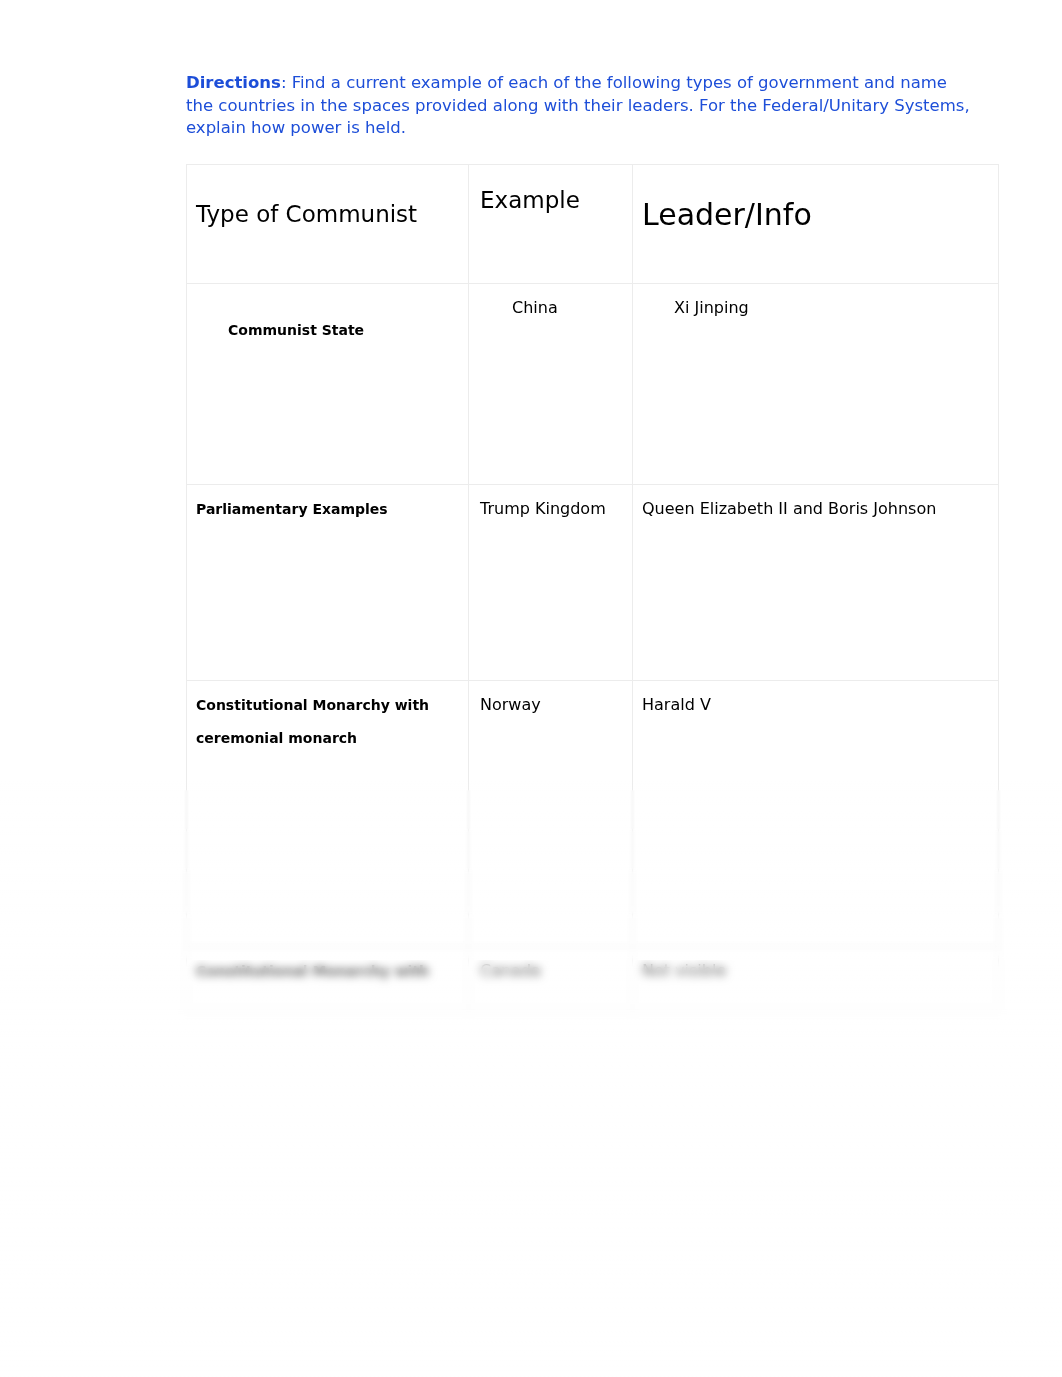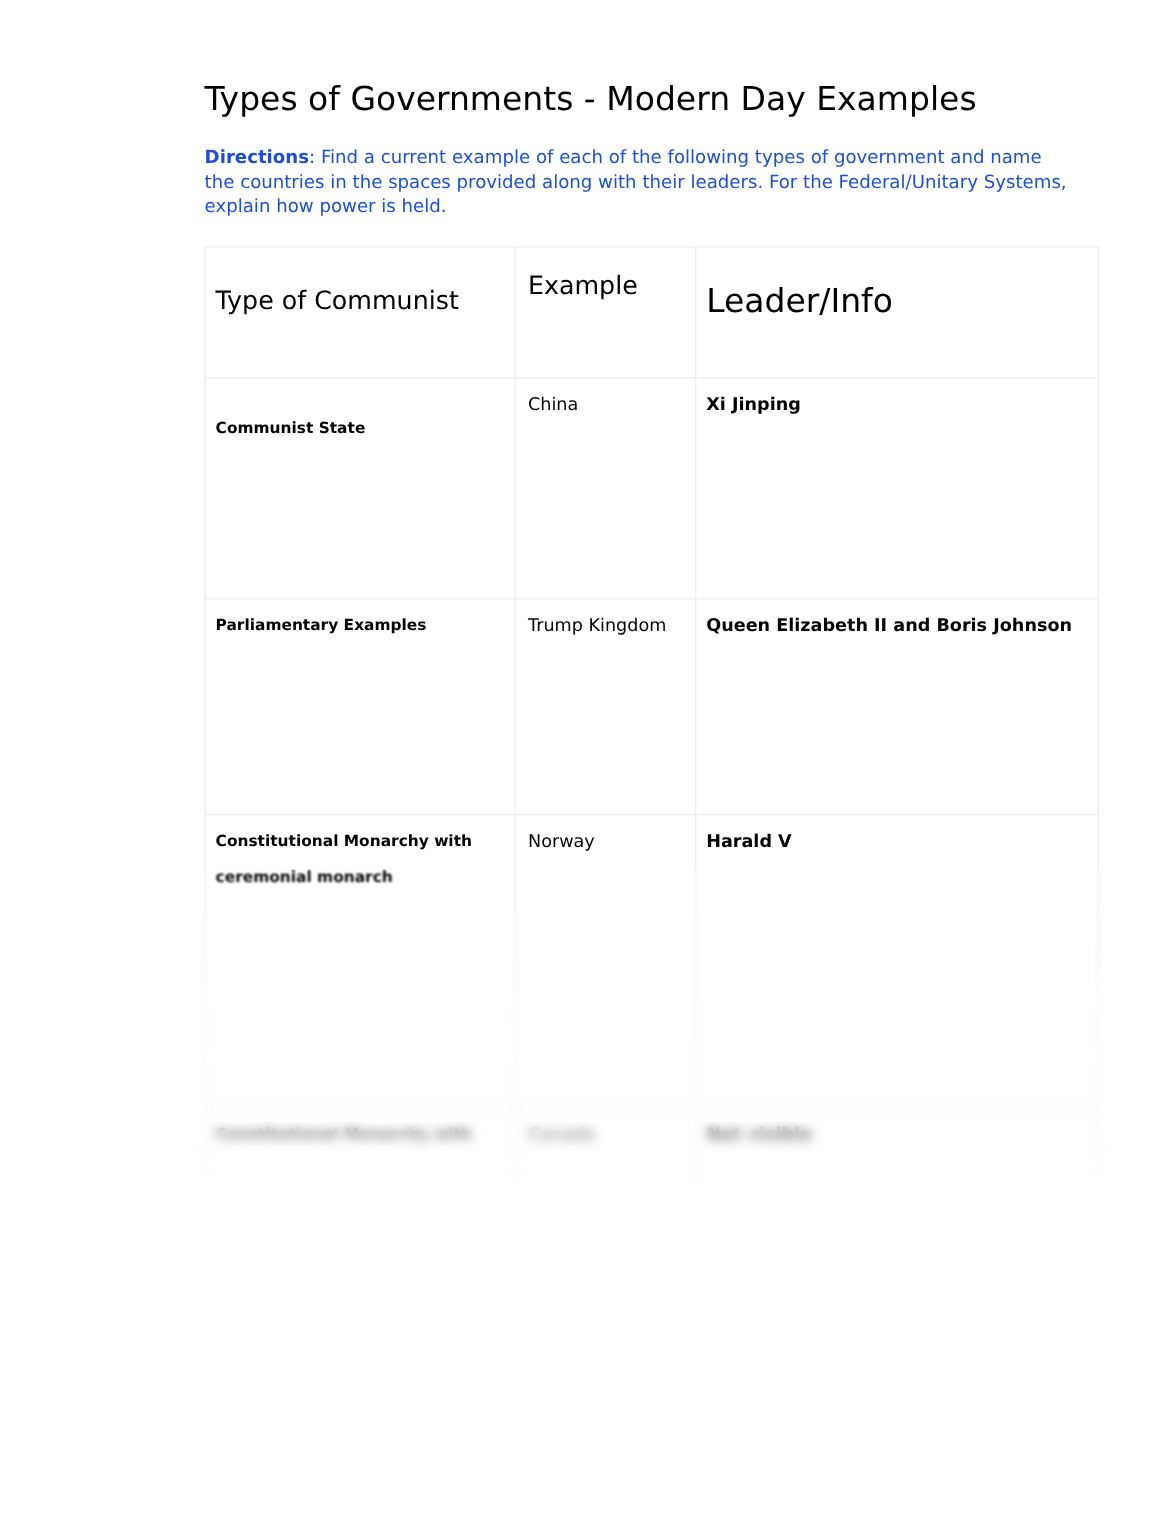--- a/index.html
+++ b/index.html
@@ -93,21 +93,21 @@
     padding-left: 11px;
   }
   .hdr-leader {
     font-size: 30px;
     line-height: 31px;
     padding-top: 34px;
     padding-left: 9px;
   }
 
   
-  .r1 td { height: 200px; }
+  .r1 td { height: 200px; padding-left: 32px; }
   .r2 td { height: 195px; }
   .r3 td { height: 195px; }
   .r4 td { height: 265px; }
   .r5 td { height: 62px; }
 
   .type-label {
     font-weight: bold;
     font-size: 14px;
     line-height: 33px;
     padding-left: 9px;
@@ -115,21 +115,21 @@
   .type-label.pad-top-lg { padding-top: 30px; }
   .type-label.pad-top-sm { padding-top: 8px; }
 
   .val {
     font-size: 16px;
     line-height: 27px;
     padding-top: 10px;
     padding-left: 11px;
   }
   .val.indent { padding-left: 66px; padding-top: 37px; }
-  .val.leader { padding-left: 9px; padding-top: 10px; font-weight: bold; }
+  .val.leader { padding-left: 9px; padding-top: 10px; }
 
   
   .blurband {
     position: absolute;
     left: 0;
     width: 1062px;
     pointer-events: none;
     backdrop-filter: blur(0px);
     -webkit-backdrop-filter: blur(0px);
   }
@@ -161,21 +161,20 @@
         rgba(255,255,255,0.80) 597px);
   }
 </style>
 </head>
 <body>
 
 <div class="page">
 
   <div class="content">
 
-    <h1 class="doc-title">Types of Governments - Modern Day Examples</h1>
 
     <p class="directions">
       <span class="lead">Directions</span><span>: Find a current example of each of the following types of government and name the countries in the spaces provided along with their leaders. For the Federal/Unitary Systems, explain how power is held.</span>
     </p>
 
     <table class="gov-table">
       <colgroup>
         <col class="c1">
           <col class="c2">
           <col class="c3">

